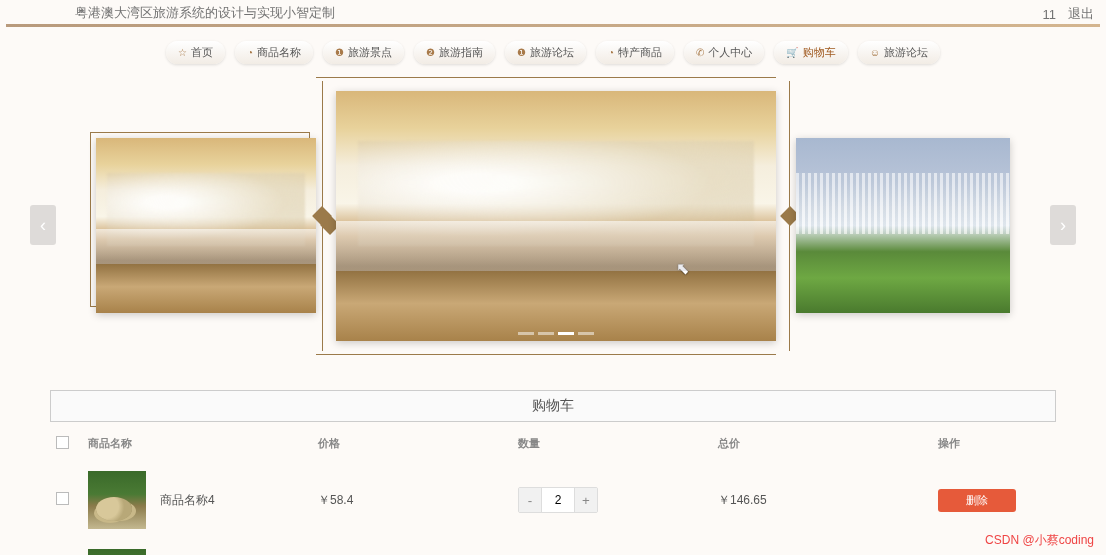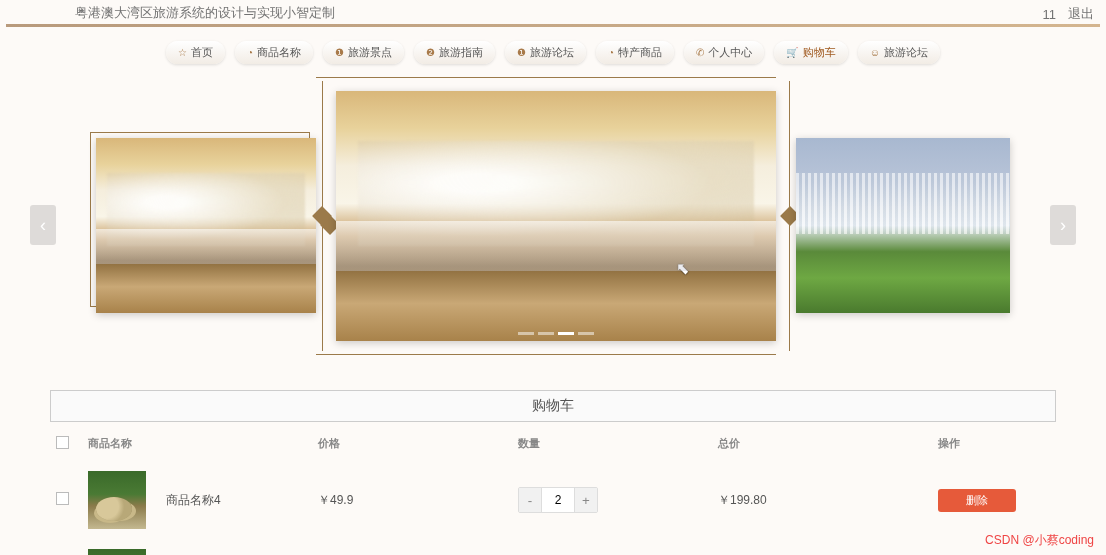--- a/index.html
+++ b/index.html
@@ -155,21 +155,21 @@
     .cart-table { width: 100%; border-collapse: collapse; }
     .cart-table th {
       text-align: left;
       font-weight: bold;
       color: #888;
       font-size: 11px;
       padding: 14px 6px 10px;
     }
     .cart-table td { padding: 10px 6px; vertical-align: middle; font-size: 12px; color: #555;}
     .chk { width: 13px; height: 13px; border: 1px solid #bbb; display: inline-block; background:#fff;}
-    .prod { display: flex; align-items: center; gap: 20px; }
+    .prod { display: flex; align-items: center; gap: 14px; }
     .thumb { width: 58px; height: 58px; position: relative; overflow: hidden; }
     .thumb-bg {
       width: 100%; height: 100%;
       background: linear-gradient(180deg, #3a6a2a 0%, #4a7a34 40%, #8a7a4a 60%, #c4b890 100%);
       position: relative;
     }
     .thumb-bg::after {
       content:''; position:absolute; bottom:8px; left:8px;
       width: 36px; height: 24px;
       background: radial-gradient(circle at 30% 40%, #d8c89a 40%, #b8a878 60%),
@@ -305,27 +305,27 @@
         <tr>
           <td><span class="chk"></span></td>
           <td>
             <div class="prod">
               <div class="thumb">
                 <div class="thumb-bg"></div>
               </div>
               <span>商品名称4</span>
             </div>
           </td>
-          <td>￥49.9</td>
+          <td>￥58.4</td>
           <td><span class="qty">
               <button>-</button>
               <input value="2" style="">
               <button>+</button>
             </span></td>
-          <td>￥199.80</td>
+          <td>￥146.65</td>
           <td><button class="del-btn">删除</button></td>
         </tr>
         <tr>
           <td></td>
           <td>
             <div class="prod">
               <div class="thumb">
                 <div class="thumb-bg"></div>
               </div>
             </div>

